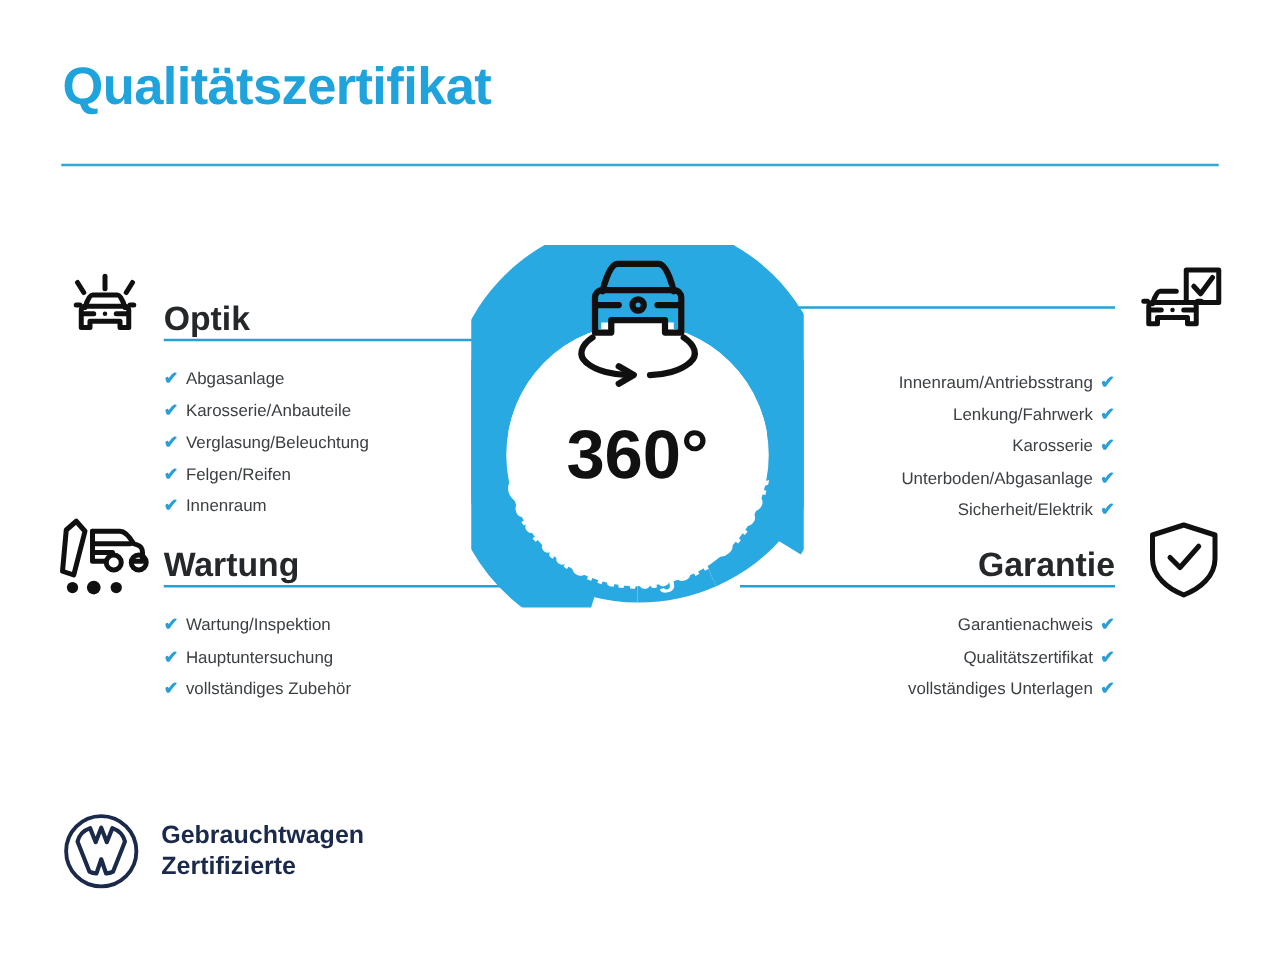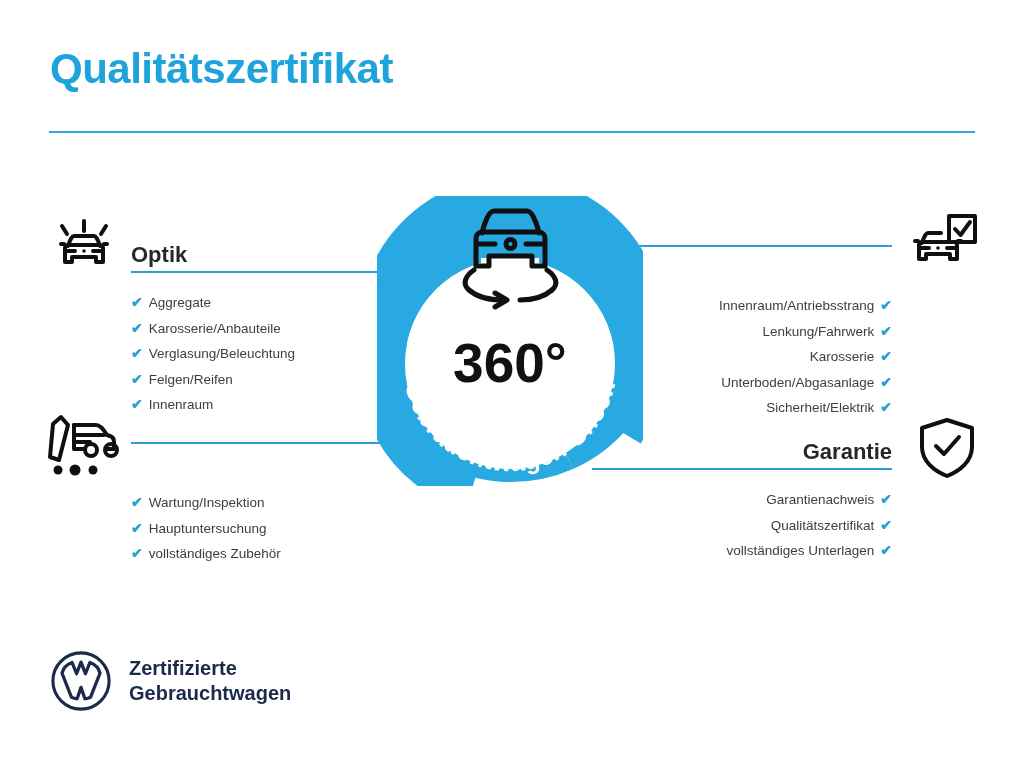--- a/index.html
+++ b/index.html
@@ -47,21 +47,21 @@
     position: absolute;
   }
   .quad-left  { width: 300px; }
   .quad-right { width: 300px; }
 
   .quad-head {
     position: relative;
     height: 34px;
   }
   .quad-title {
-    font-size: 22px;
+    font-size: 27px;
     font-weight: bold;
     color: #25282a;
     line-height: 26px;
     white-space: nowrap;
   }
   .quad-left .quad-title  { text-align: left; }
   .quad-right .quad-title { text-align: right; }
 
   .quad-rule {
     width: 100%;
@@ -152,21 +152,21 @@
   </div>
 
   <div class="quad quad-left" style="left:131px; top:242px;">
     <div class="quad-head">
       <div class="quad-title">Optik</div>
       <div class="quad-rule"></div>
     </div>
     <ul class="quad-list">
       <li>
           <span class="chk">✔</span>
-          <span>Aggregate</span>
+          <span>Abgasanlage</span>
         </li>
       <li>
           <span class="chk">✔</span>
           <span>Karosserie/Anbauteile</span>
         </li>
       <li>
           <span class="chk">✔</span>
           <span>Verglasung/Beleuchtung</span>
         </li>
       <li>
@@ -230,20 +230,21 @@
       <circle cx="47" cy="40" r="6"></circle>
       <circle cx="67" cy="40" r="6" fill="none"></circle>
       <circle cx="14" cy="60" r="4.5" fill="#101010" stroke="none"></circle>
       <circle cx="31" cy="60" r="5.5" fill="#101010" stroke="none"></circle>
       <circle cx="49" cy="60" r="4.5" fill="#101010" stroke="none"></circle>
     </svg>
   </div>
 
   <div class="quad quad-left" style="left:131px; top:439px;">
     <div class="quad-head">
+      <div class="quad-title">Wartung</div>
       <div class="quad-rule"></div>
     </div>
     <ul class="quad-list">
       <li>
           <span class="chk">✔</span>
           <span>Wartung/Inspektion</span>
         </li>
       <li>
           <span class="chk">✔</span>
           <span>Hauptuntersuchung</span>
@@ -333,18 +334,18 @@
                C40.0 49.7 38.0 50.2 36.0 50.4
                L32 38.6
                L28.0 50.4
                C26.0 50.2 24.0 49.7 22.2 48.8
                L12.4 24.0
                C13.6 19.0 17.4 14.8 22.8 12.9
                L27.4 24.5
                Z" fill="none" stroke="#1b2a4b" stroke-width="3.4" stroke-linejoin="round" stroke-linecap="round"></path>
     </svg>
     <div id="vw-words">
+      <div>Gebrauchtwagen</div>
       <div>Zertifizierte</div>
-      <div>Gebrauchtwagen</div>
     </div>
   </div>
 
 </div>
 
 </body></html>

